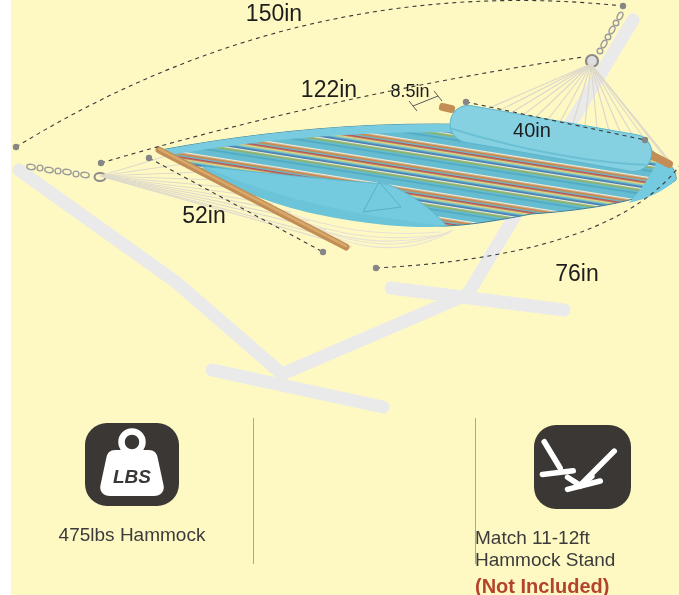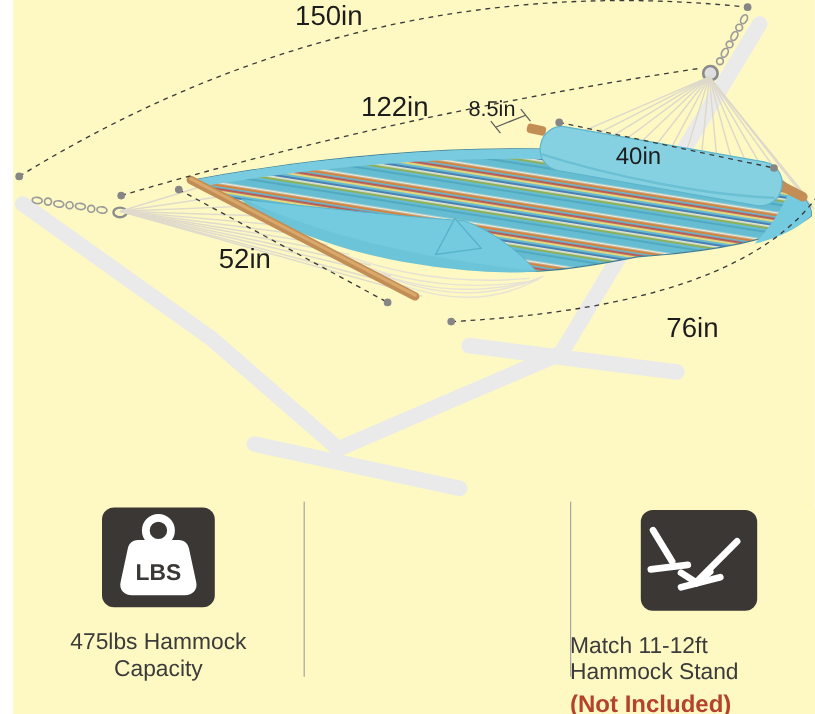--- a/index.html
+++ b/index.html
@@ -6,21 +6,21 @@
   .stage{position:relative;width:679px;height:595px;background:#fef9c3;overflow:hidden;
          font-family:"Liberation Sans", sans-serif;margin-left:11px;}
   .diagram-svg{position:absolute;left:0;top:0;}
   .dim-label{fill:#1d1d1d;font-family:"Liberation Sans",sans-serif;}
   .dim-big{font-size:23px;}
   .dim-mid{font-size:20px;}
   .dim-small{font-size:18px;}
   .features{position:absolute;left:0;top:417px;width:679px;height:178px;}
   .divider{position:absolute;top:1px;width:1px;height:146px;background:#a6a6a6;}
   .feature{position:absolute;top:0;text-align:center;}
-  .icon-box{display:inline-block;background:#3a3734;border-radius:10px;}
+  .icon-box{display:inline-block;background:#3a3734;border-radius:22px;font-style:italic;}
   .f-label{margin-top:14px;font-size:19px;line-height:22px;color:#3b3b3b;}
   .f-label span{display:block;}
   .f-left{text-align:left;display:inline-block;}
   .f-note{margin-top:4px;font-size:20px;line-height:23px;font-weight:700;color:#b5432c;}
 </style>
 </head>
 <body>
 
 <div class="stage">
 
@@ -183,21 +183,20 @@
       <div class="icon-box" style="width:94px;height:83px;margin-top:6px;">
         <svg width="94" height="83" viewBox="0 0 94 83">
           <circle cx="47" cy="19" r="10.5" fill="none" stroke="#ffffff" stroke-width="6.5"></circle>
           <path d="M30,27 L64,27 C69,27 71.5,30 72.5,34 L78.5,62 C80,68.5 75.5,73 69,73
                    L25,73 C18.5,73 14,68.5 15.5,62 L21.5,34 C22.5,30 25,27 30,27 Z" fill="#ffffff"></path>
           <text x="47" y="60" text-anchor="middle" font-family="Liberation Sans, sans-serif" font-size="19" font-weight="bold" fill="#3a3734">LBS</text>
         </svg>
       </div>
       <div class="f-label">
         <span>475lbs Hammock</span>
-        <span>Capacity</span>
       </div>
     </div>
 
 
     <div class="feature" style="left:464px;width:215px;">
       <div class="icon-box" style="width:97px;height:84px;margin-top:8px;">
         <svg width="97" height="84" viewBox="0 0 100 90">
           <g stroke="#ffffff" stroke-width="6" stroke-linecap="round" fill="none">
             <path d="M9,18 L26,46"></path>
             <path d="M7,53 L40,49"></path>

